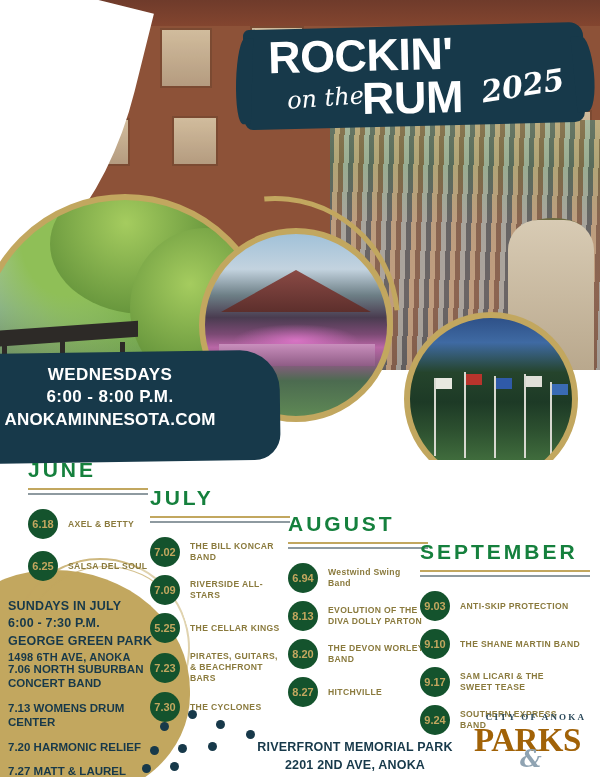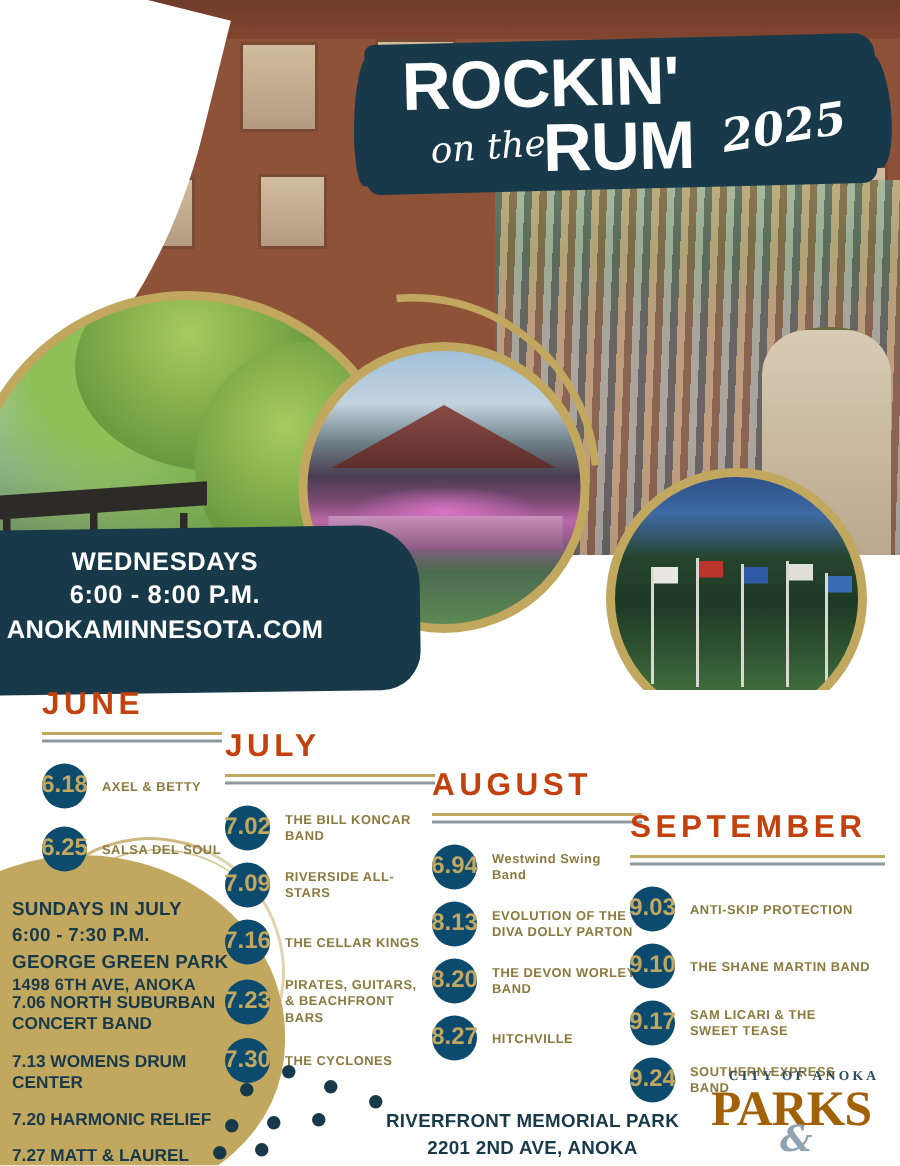--- a/index.html
+++ b/index.html
@@ -263,31 +263,31 @@
     position: absolute; left: 22px; top: 566px; width: 168px; height: 168px;
     border-radius: 50%;
     border: 1.5px solid rgba(194,167,95,.6);
     border-color: rgba(194,167,95,.7) transparent transparent transparent;
     transform: rotate(-8deg);
   }
 
   
   .month-col { position: absolute; }
   .month-title {
-    font-size: 21px; font-weight: 700; color: #c2410c; letter-spacing: 3px;
+    font-size: 21px; font-weight: 700; color: #15803d; letter-spacing: 3px;
   }
   .month-rule-gold { height: 2px; background: #c2a75f; margin-top: 6px; }
   .month-rule-gray { height: 2px; background: #8e9aa0; margin-top: 3px; }
 
   .ev-row { position: relative; display: flex; align-items: center; }
   .ev-dot {
     flex: 0 0 auto;
     width: 30px; height: 30px; border-radius: 50%;
-    background: #0c4a6e; color: #c2a75f;
-    font-size: 16px; font-weight: 700;
+    background: #14532d; color: #c2a75f;
+    font-size: 11px; font-weight: 700;
     display: flex; align-items: center; justify-content: center;
   }
   .ev-name {
     margin-left: 10px;
     font-size: 8.6px; font-weight: 700; color: #8a7a3d;
     letter-spacing: .35px; line-height: 1.28;
     white-space: pre-line;
   }
 
   
@@ -449,21 +449,21 @@
     <div style="margin-top:14px;">
       <div class="ev-row" style="margin-bottom:8px;">
         <div class="ev-dot">7.02</div>
         <div class="ev-name">THE BILL KONCAR BAND</div>
       </div>
       <div class="ev-row" style="margin-bottom:8px;">
         <div class="ev-dot">7.09</div>
         <div class="ev-name">RIVERSIDE ALL-STARS</div>
       </div>
       <div class="ev-row" style="margin-bottom:8px;">
-        <div class="ev-dot">7.16</div>
+        <div class="ev-dot">5.25</div>
         <div class="ev-name">THE CELLAR KINGS</div>
       </div>
       <div class="ev-row" style="margin-bottom:8px;">
         <div class="ev-dot">7.23</div>
         <div class="ev-name">PIRATES, GUITARS,
 &amp; BEACHFRONT BARS</div>
       </div>
       <div class="ev-row" style="margin-bottom:8px;">
         <div class="ev-dot">7.30</div>
         <div class="ev-name">THE CYCLONES</div>

